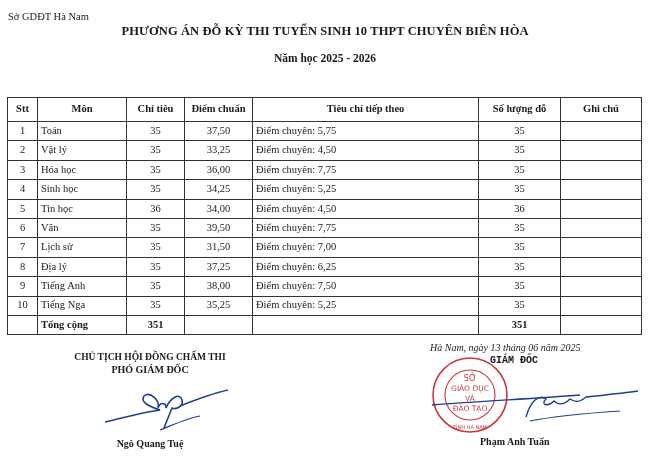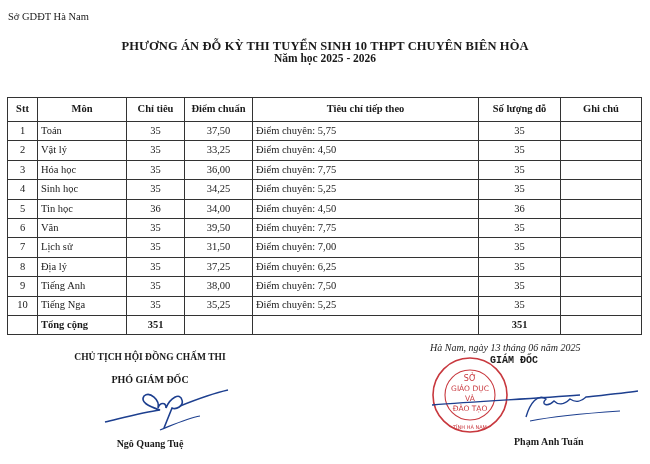--- a/index.html
+++ b/index.html
@@ -1,39 +1,39 @@
 <!DOCTYPE html>
 <html><head>
 <meta charset="utf-8">
 <style>
   html, body { margin: 0; padding: 0; background: #ffffff; }
   body {
     width: 650px; height: 464px; position: relative; overflow: hidden;
     font-family: "Liberation Serif", "DejaVu Serif", serif; color: #1a1a1a;
   }
   .org { position: absolute; left: 8px; top: 11px; font-size: 10.5px; font-weight: normal; }
-  .title { position: absolute; left: 0; width: 650px; top: 39px; text-align: center; font-size: 12.5px; font-weight: bold; letter-spacing: 0.1px; }
+  .title { position: absolute; left: 0; width: 650px; top: 24px; text-align: center; font-size: 12.5px; font-weight: bold; letter-spacing: 0.1px; }
   .subtitle { position: absolute; left: 0; width: 650px; top: 52px; text-align: center; font-size: 11.5px; font-weight: bold; box-sizing: border-box; }
   table.results {
     position: absolute; left: 7px; top: 97px; width: 634px;
     border-collapse: collapse; font-size: 10.5px; table-layout: fixed; font-family: Liberation Serif, serif;
   }
   table.results td, table.results th {
     border: 1.2px solid #333; height: 19.4px; padding: 0 3px; box-sizing: border-box; line-height: 1;
   }
   table.results th { height: 24px; font-weight: bold; text-align: center; font-size: 10.5px; }
   td.c { text-align: center; }
   td.l { text-align: left; }
   td.b { font-weight: bold; }
   .sig-left { position: absolute; left: 70px; width: 160px; top: 352px; text-align: center; font-size: 9.5px; font-weight: bold; }
-  .sig-left .l2 { font-size: 10px; margin-top: 12px; }
+  .sig-left .l2 { font-size: 10px; margin-top: 2px; }
   .sig-name-left { position: absolute; left: 70px; width: 160px; top: 438px; text-align: center; font-size: 10px; font-weight: bold; }
   .place-date { position: absolute; left: 430px; top: 342px; font-size: 10px; font-style: italic; text-align: center; }
   .director { position: absolute; left: 490px; top: 355px; font-size: 10px; font-weight: bold; font-family: Liberation Mono, monospace; }
-  .sig-name-right { position: absolute; left: 480px; top: 436px; font-size: 10px; font-weight: bold; margin-left: 34px; }
+  .sig-name-right { position: absolute; left: 480px; top: 436px; font-size: 10px; font-weight: bold; }
   svg.sig { position: absolute; }
 </style>
 </head>
 <body>
 
 <div class="org">Sở GDĐT Hà Nam</div>
 <div class="title">PHƯƠNG ÁN ĐỖ KỲ THI TUYỂN SINH 10 THPT CHUYÊN BIÊN HÒA</div>
 <div class="subtitle">Năm học 2025 - 2026</div>
 
 <table class="results">

